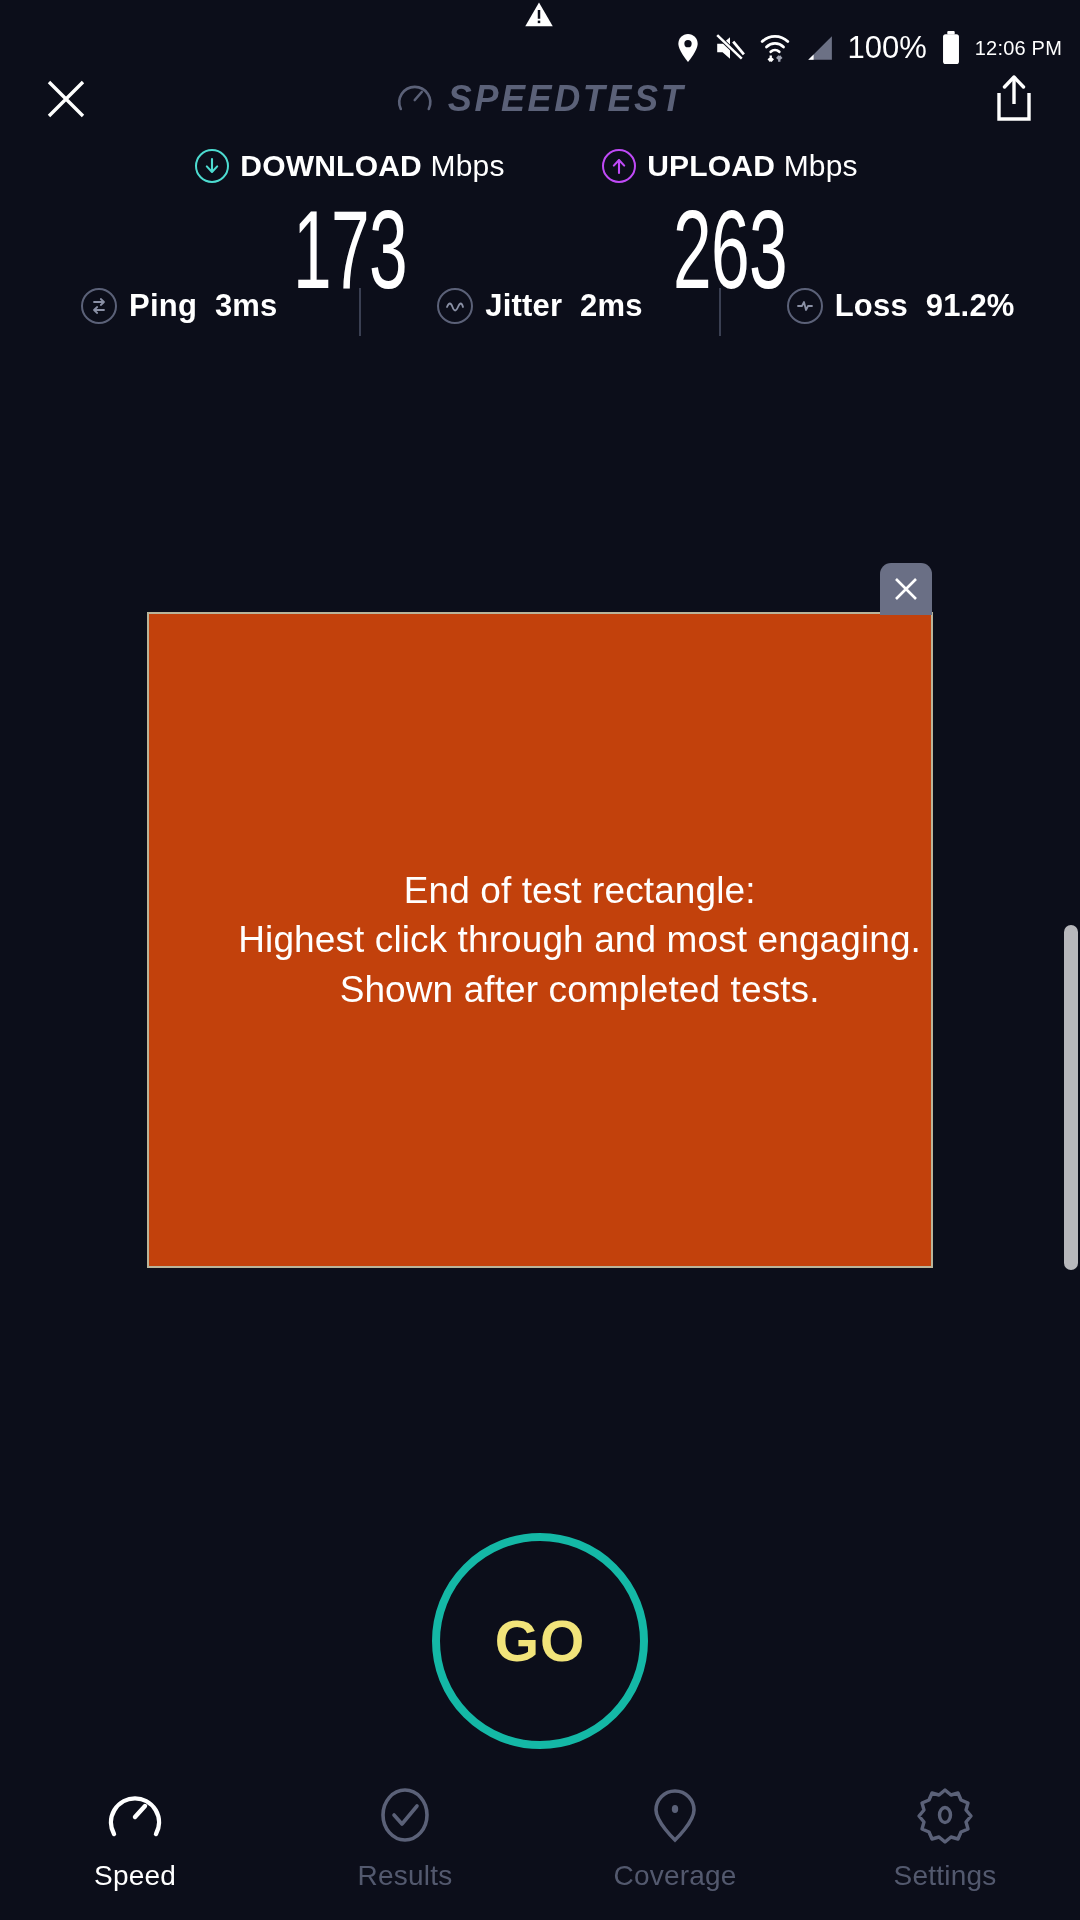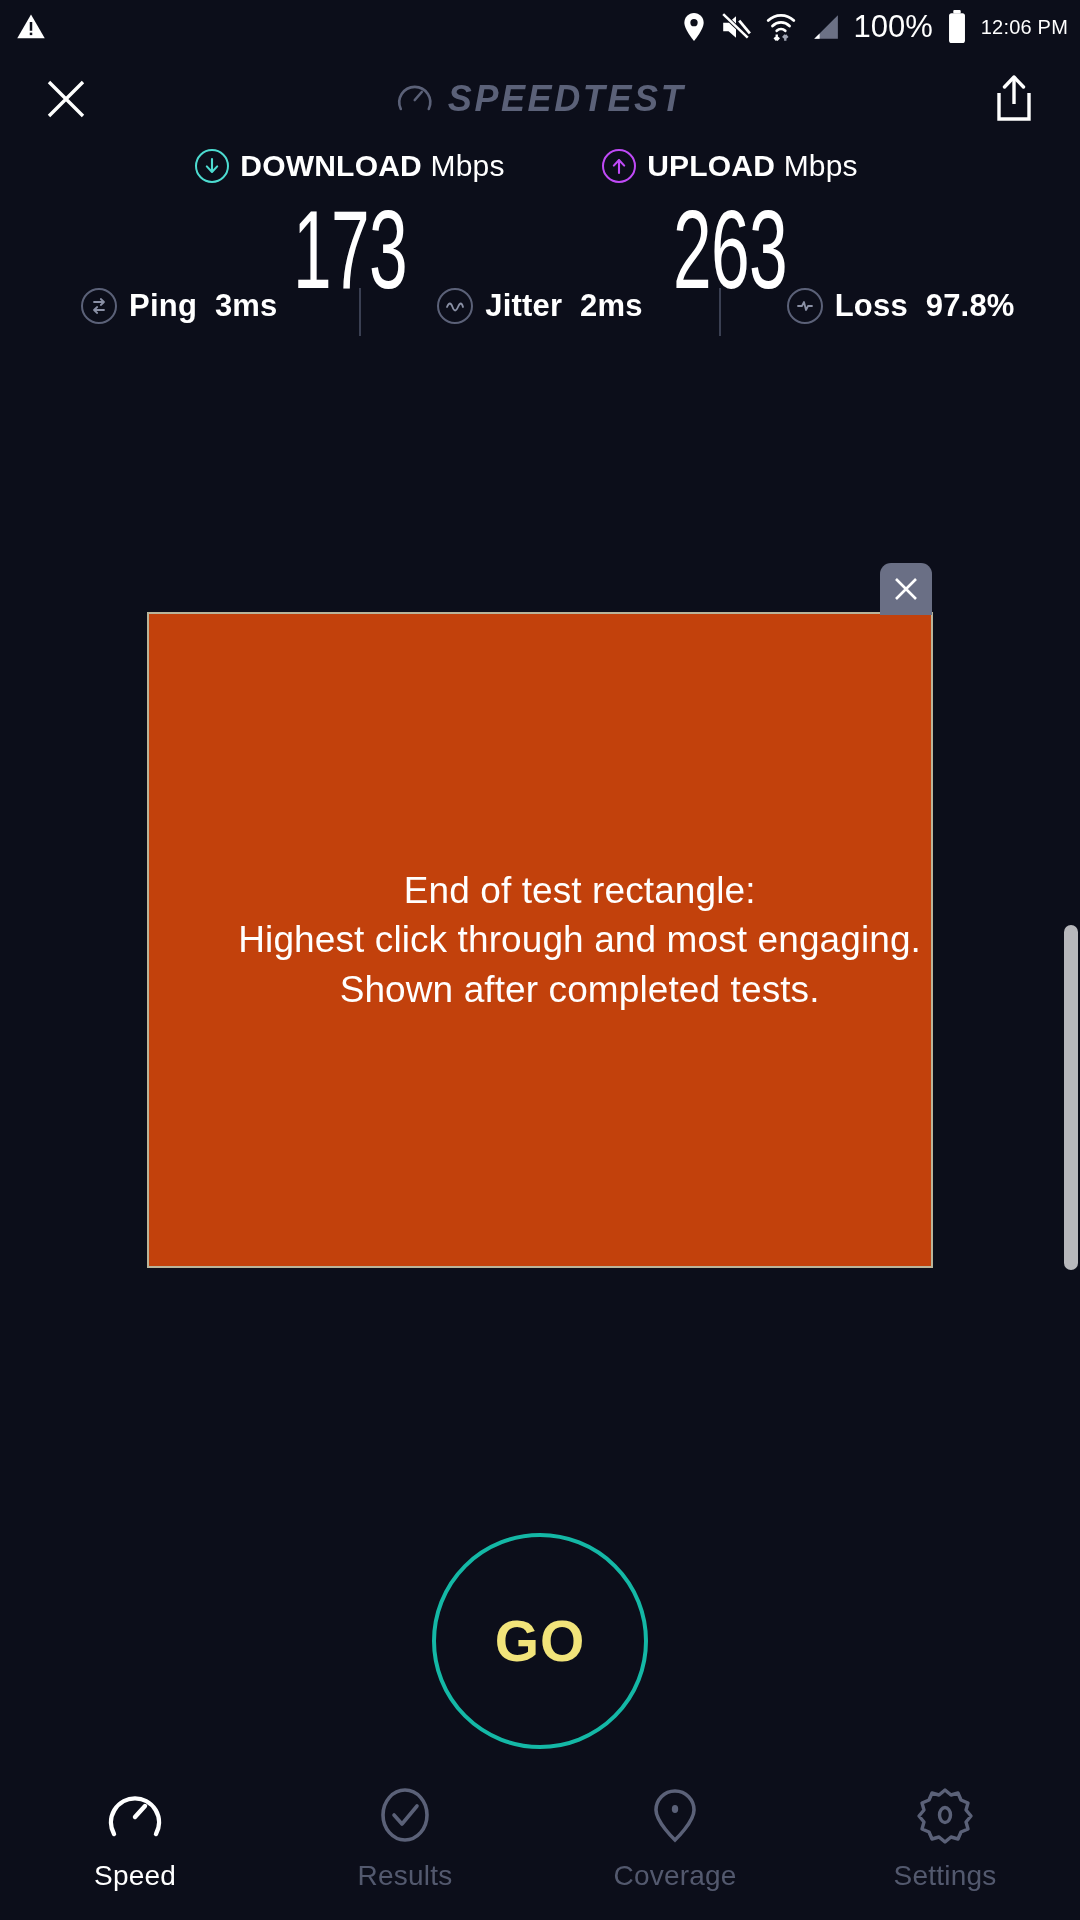--- a/index.html
+++ b/index.html
@@ -13,22 +13,23 @@
     position:relative;
     width:1080px; height:1920px;
     background:#0c0e1a;
   }
 
   
   #statusbar {
     position:absolute; top:0; left:0;
     width:1080px; height:54px;
     display:flex; align-items:center;
-    padding:0 12px 0 16px;
+    padding:0 18px 0 16px;
     color:#ffffff;
+    flex-direction:column;
   }
   #statusbar .left { display:flex; align-items:center; gap:10px; }
   #statusbar .right {
     margin-left:auto;
     display:flex; align-items:center; gap:13px;
   }
   #statusbar .clock {
     font-size:20px; letter-spacing:0.2px; color:#ffffff;
     font-family:"Liberation Sans", sans-serif;
   }
@@ -176,21 +177,21 @@
     z-index:4;
   }
 
   
   #go-button {
     position:absolute;
     left:50%; top:1533px;
     transform:translateX(-50%);
     width:216px; height:216px;
     border-radius:50%;
-    border:4px solid #14b8a6;
+    border:8px solid #14b8a6;
     display:flex; align-items:center; justify-content:center;
     cursor:pointer;
     background:transparent;
   }
   #go-button .go-label {
     font-size:57px;
     font-weight:bold;
     color:#f2e47a;
     letter-spacing:1px;
   }
@@ -373,21 +374,21 @@
     <div class="pjl-sep"></div>
 
     <div class="pjl-item">
       <span class="pjl-icon">
         <svg width="22" height="22" viewBox="0 0 22 22">
           <path d="M4 11 h4 l2 -4 l2 8 l2 -4 h4" stroke="#8a90a5" stroke-width="1.8" fill="none" stroke-linecap="round" stroke-linejoin="round"></path>
         </svg>
       </span>
       <span class="txt">
         <span class="nm">Loss</span>
-        <span class="vl">97.8%</span>
+        <span class="vl">91.2%</span>
       </span>
     </div>
 
   </div>
 
   <div id="ad-close">
     <svg width="30" height="30" viewBox="0 0 30 30">
       <path d="M5 5 L25 25 M25 5 L5 25" stroke="#ffffff" stroke-width="2.6" fill="none"></path>
     </svg>
   </div>

